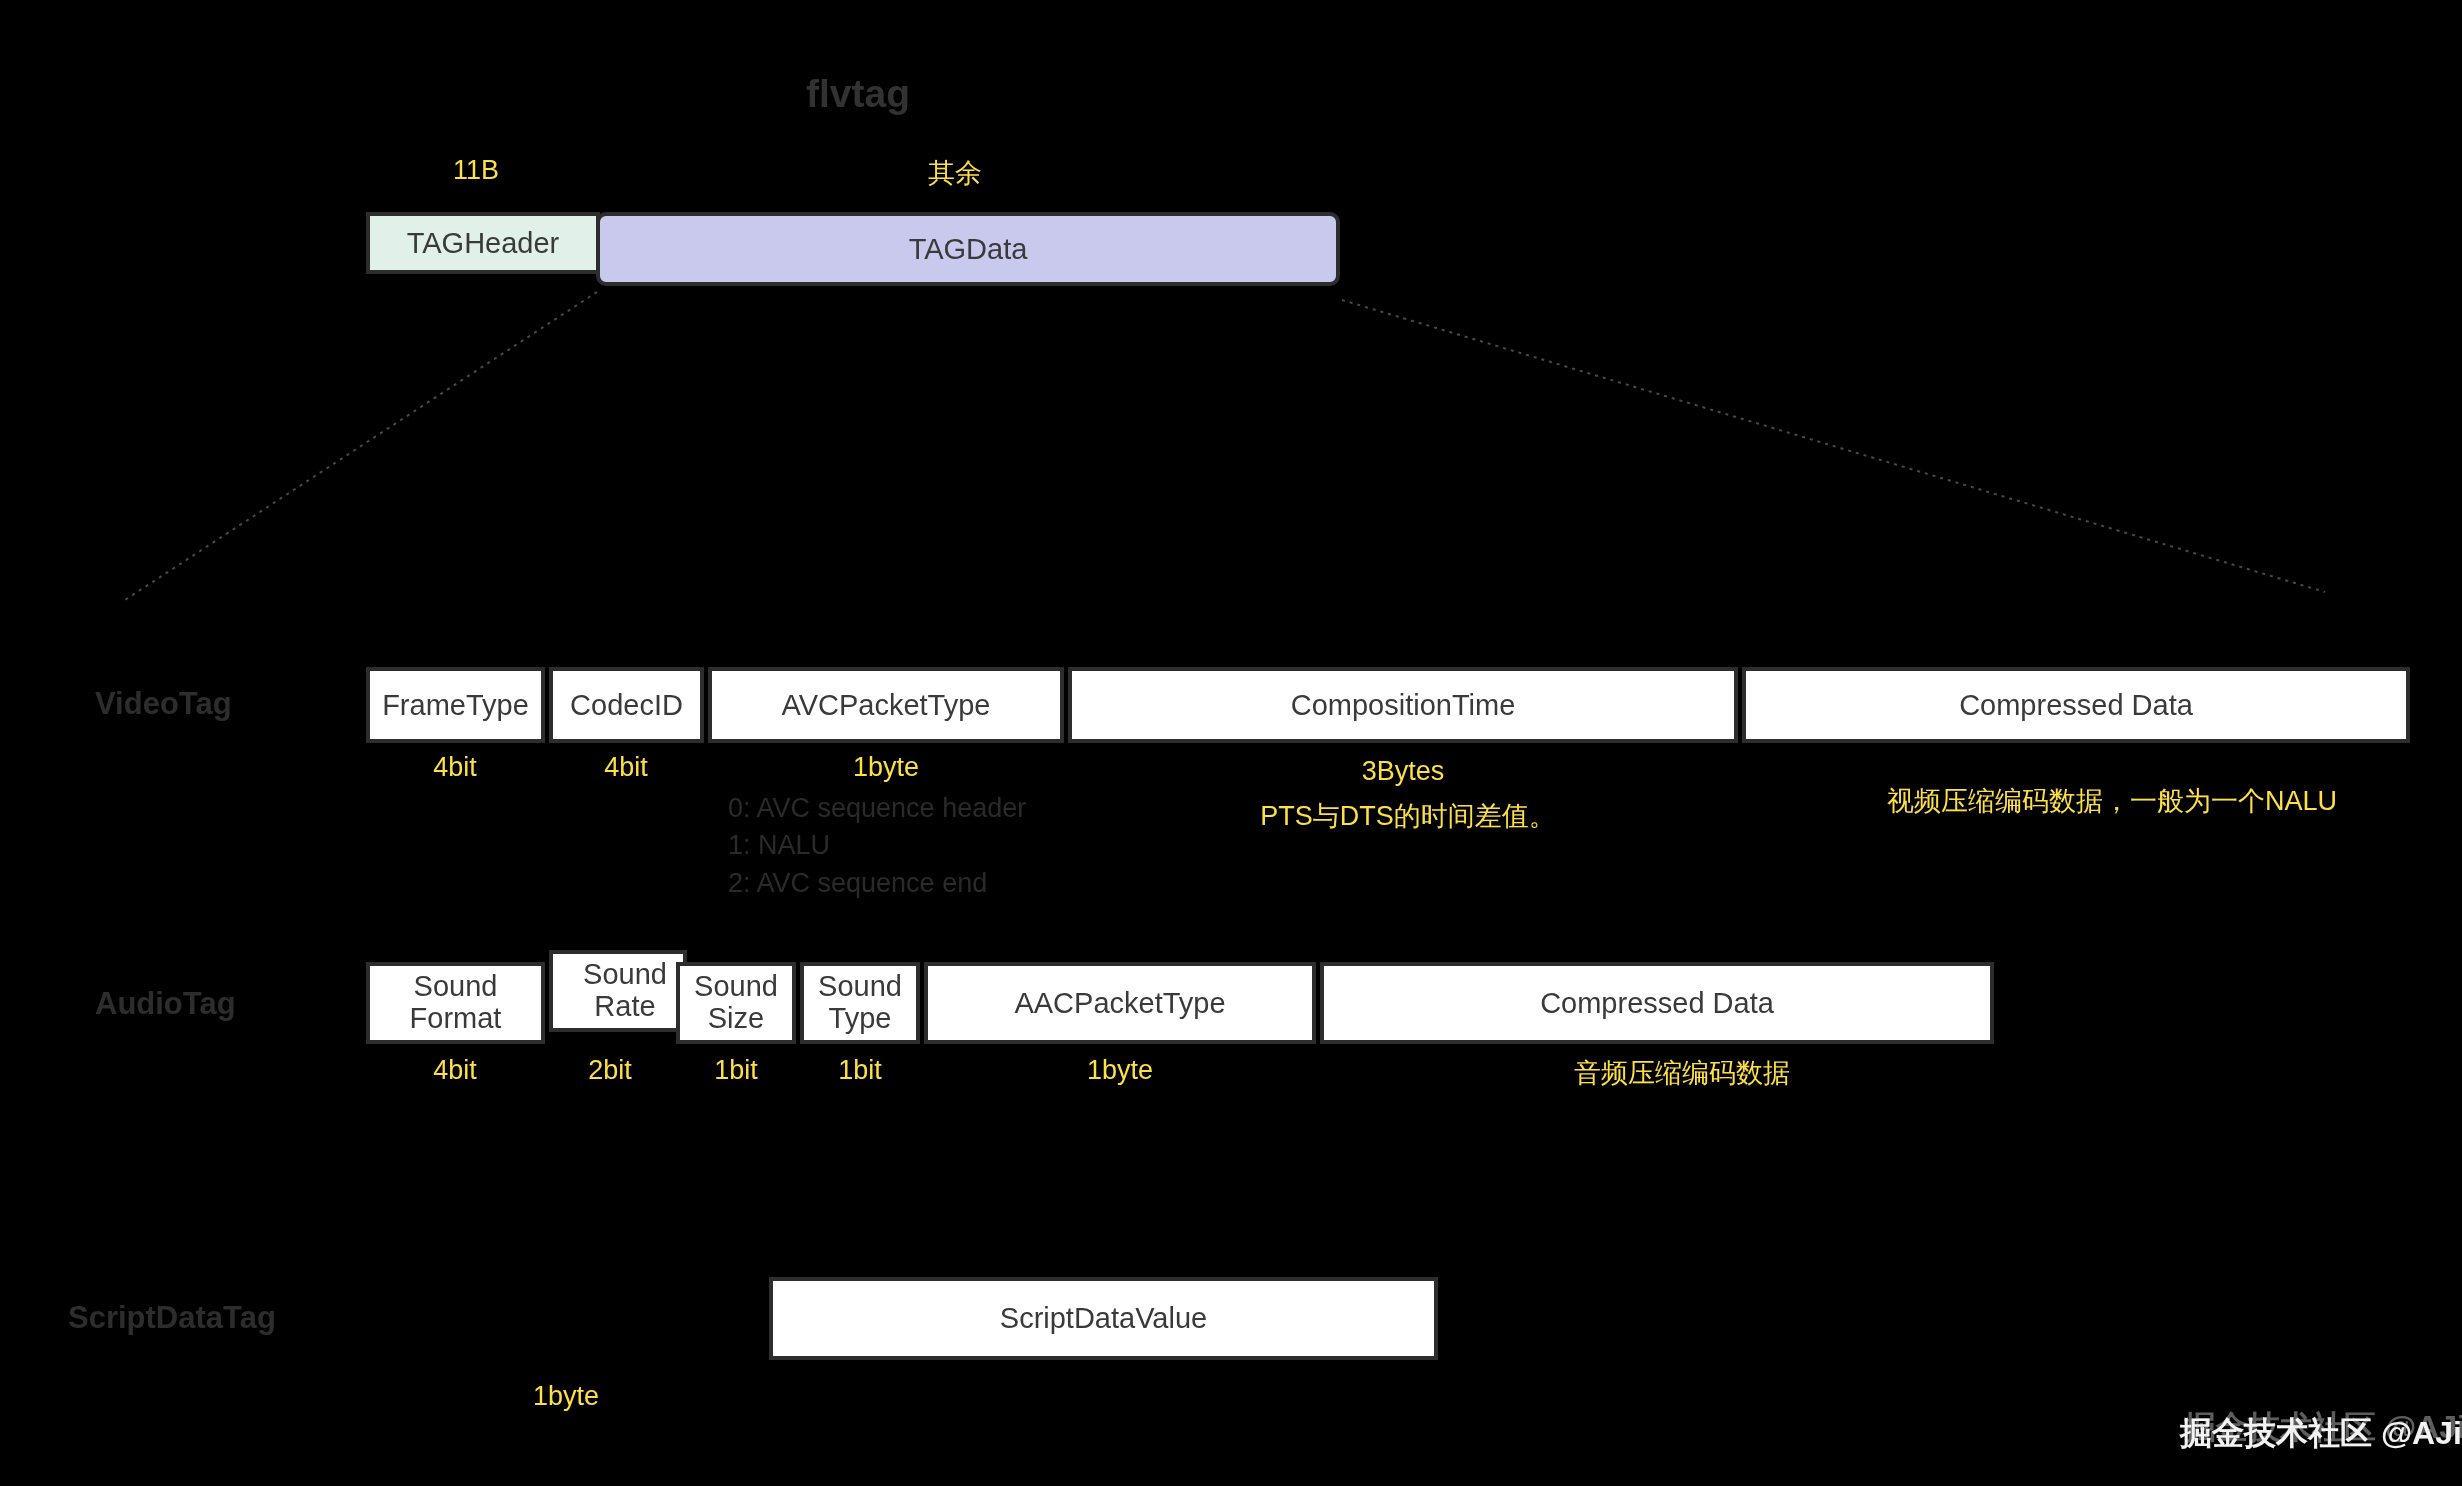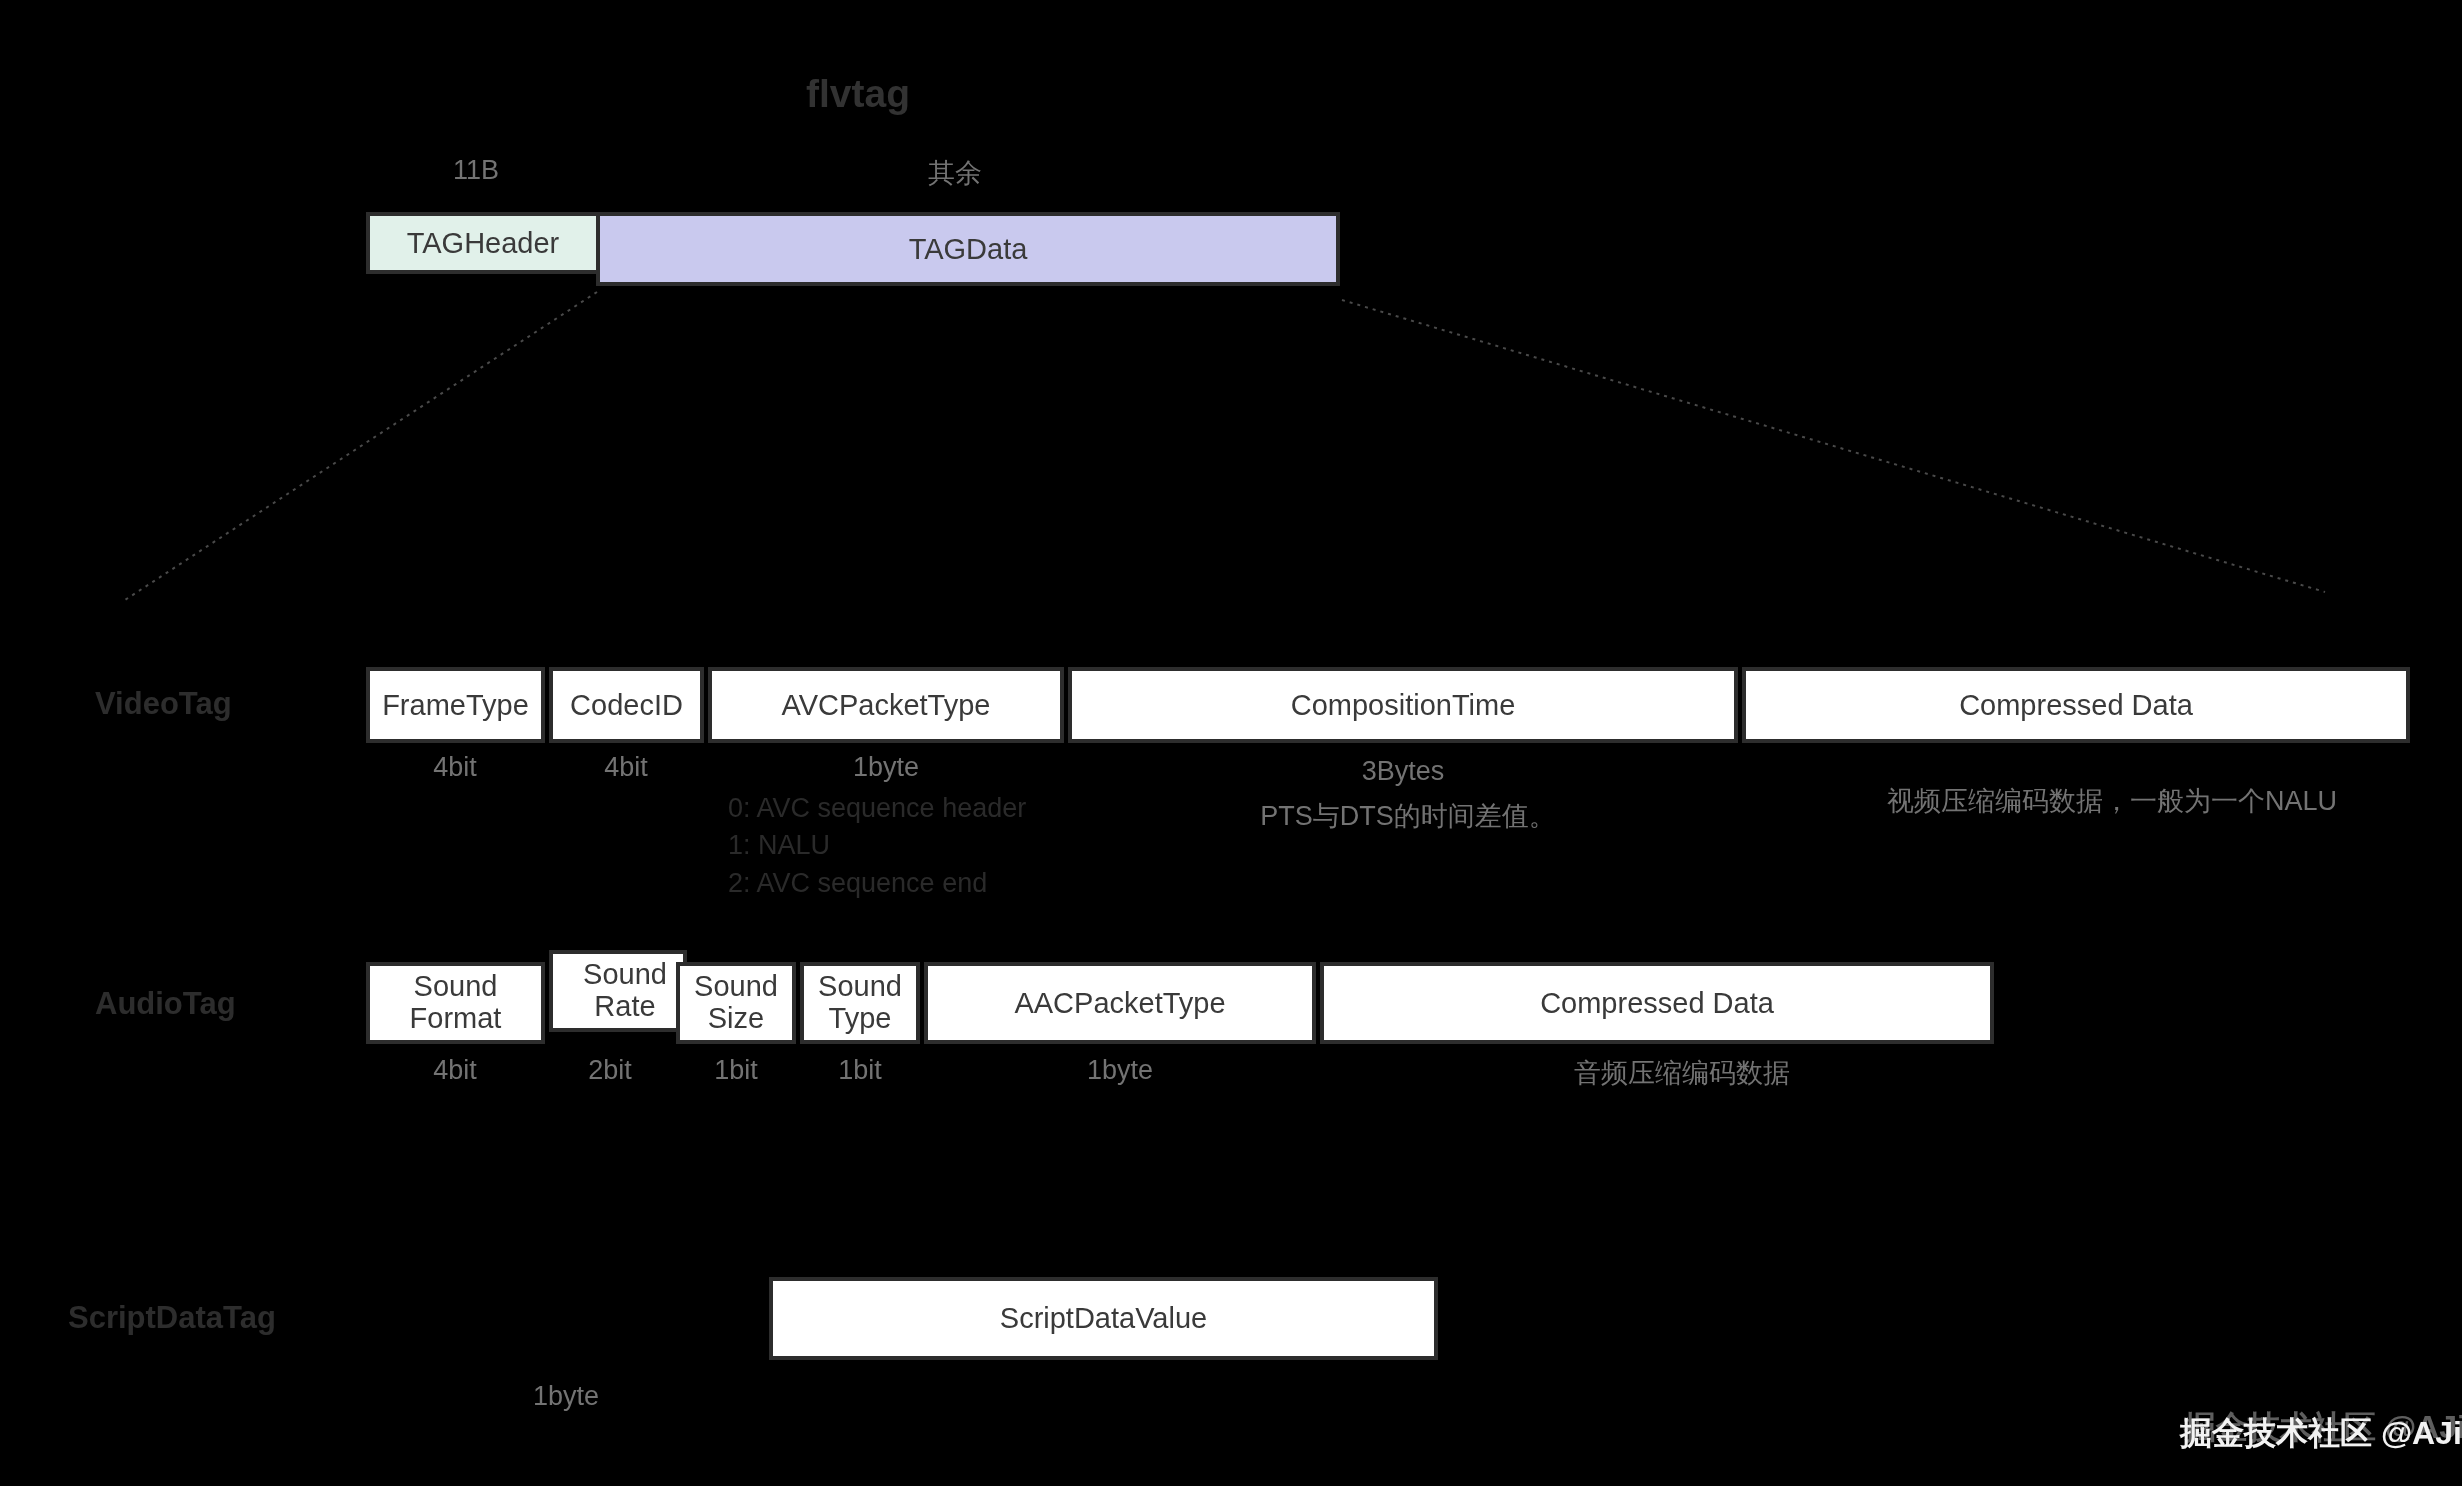--- a/index.html
+++ b/index.html
@@ -3,21 +3,21 @@
 <meta charset="utf-8">
 <style>
   html,body{margin:0;padding:0;background:#000;}
   .canvas{position:relative;width:2462px;height:1486px;background:#000;overflow:hidden;
           font-family:"Liberation Sans","DejaVu Sans",sans-serif;}
   svg.connectors{position:absolute;left:0;top:0;width:2462px;height:1486px;pointer-events:none;}
   .box{position:absolute;display:flex;align-items:center;justify-content:center;box-sizing:border-box;
        background:#fff;border:4px solid #2d2d2d;color:#3a3a3a;font-size:29px;text-align:center;line-height:1.12;}
   .tagbox{font-size:29px;}
   .title{position:absolute;color:#323232;font-size:39px;font-weight:bold;transform:translateX(-50%);white-space:nowrap;}
-  .dim{position:absolute;color:#737373;font-size:27px;white-space:nowrap;}
+  .dim{position:absolute;color:#fde047;font-size:27px;white-space:nowrap;}
   .dim.center{transform:translateX(-50%);}
   .rowlabel{position:absolute;color:#2d2d2d;font-size:31px;font-weight:bold;white-space:nowrap;}
   .valuelist{position:absolute;color:#2a2a2a;font-size:27px;line-height:1.2;white-space:nowrap;}
   .valuelist div{margin-bottom:5px;}
   .watermark{position:absolute;color:#f2f2f2;font-size:32px;font-weight:bold;white-space:nowrap;
              text-shadow:4px -6px 0 rgba(110,110,110,0.85);}
   .twoline{line-height:1.1;padding:0 6px;}
 </style>
 </head>
 <body>
@@ -28,21 +28,21 @@
     <line x1="597" y1="292" x2="125" y2="600" stroke="#4a4a4a" stroke-width="2" stroke-dasharray="3 5"></line>
     <line x1="1342" y1="300" x2="2325" y2="592" stroke="#4a4a4a" stroke-width="2" stroke-dasharray="3 5"></line>
   </svg>
 
   <div class="title" style="left:858px;top:72px;">flvtag</div>
 
   <div class="dim center" style="left:476px;top:155px;">11B</div>
   <div class="dim center" style="left:955px;top:155px;">其余</div>
 
   <div class="box tagbox" style="left: 366px; top: 212px; width: 234px; height: 62px; background-color: rgb(225, 241, 234);">TAGHeader</div>
-  <div class="box tagbox" style="left: 596px; top: 212px; width: 744px; height: 74px; background-color: rgb(201, 201, 238);">TAGData</div>
+  <div class="box tagbox" style="left: 596px; top: 212px; width: 744px; height: 74px; background-color: rgb(201, 201, 238); border-radius: 10px;">TAGData</div>
 
   <div class="rowlabel" style="left:95px;top:686px;">VideoTag</div>
 
   <div class="box" style="left:366px;top:667px;width:179px;height:76px;">FrameType</div>
   <div class="box" style="left:549px;top:667px;width:155px;height:76px;">CodecID</div>
   <div class="box" style="left:1068px;top:667px;width:670px;height:76px;">CompositionTime</div>
   <div class="box" style="left:708px;top:667px;width:356px;height:76px;">AVCPacketType</div>
   <div class="box" style="left:1742px;top:667px;width:668px;height:76px;">Compressed Data</div>
 
   <div class="dim center" style="left:455px;top:752px;">4bit</div>

